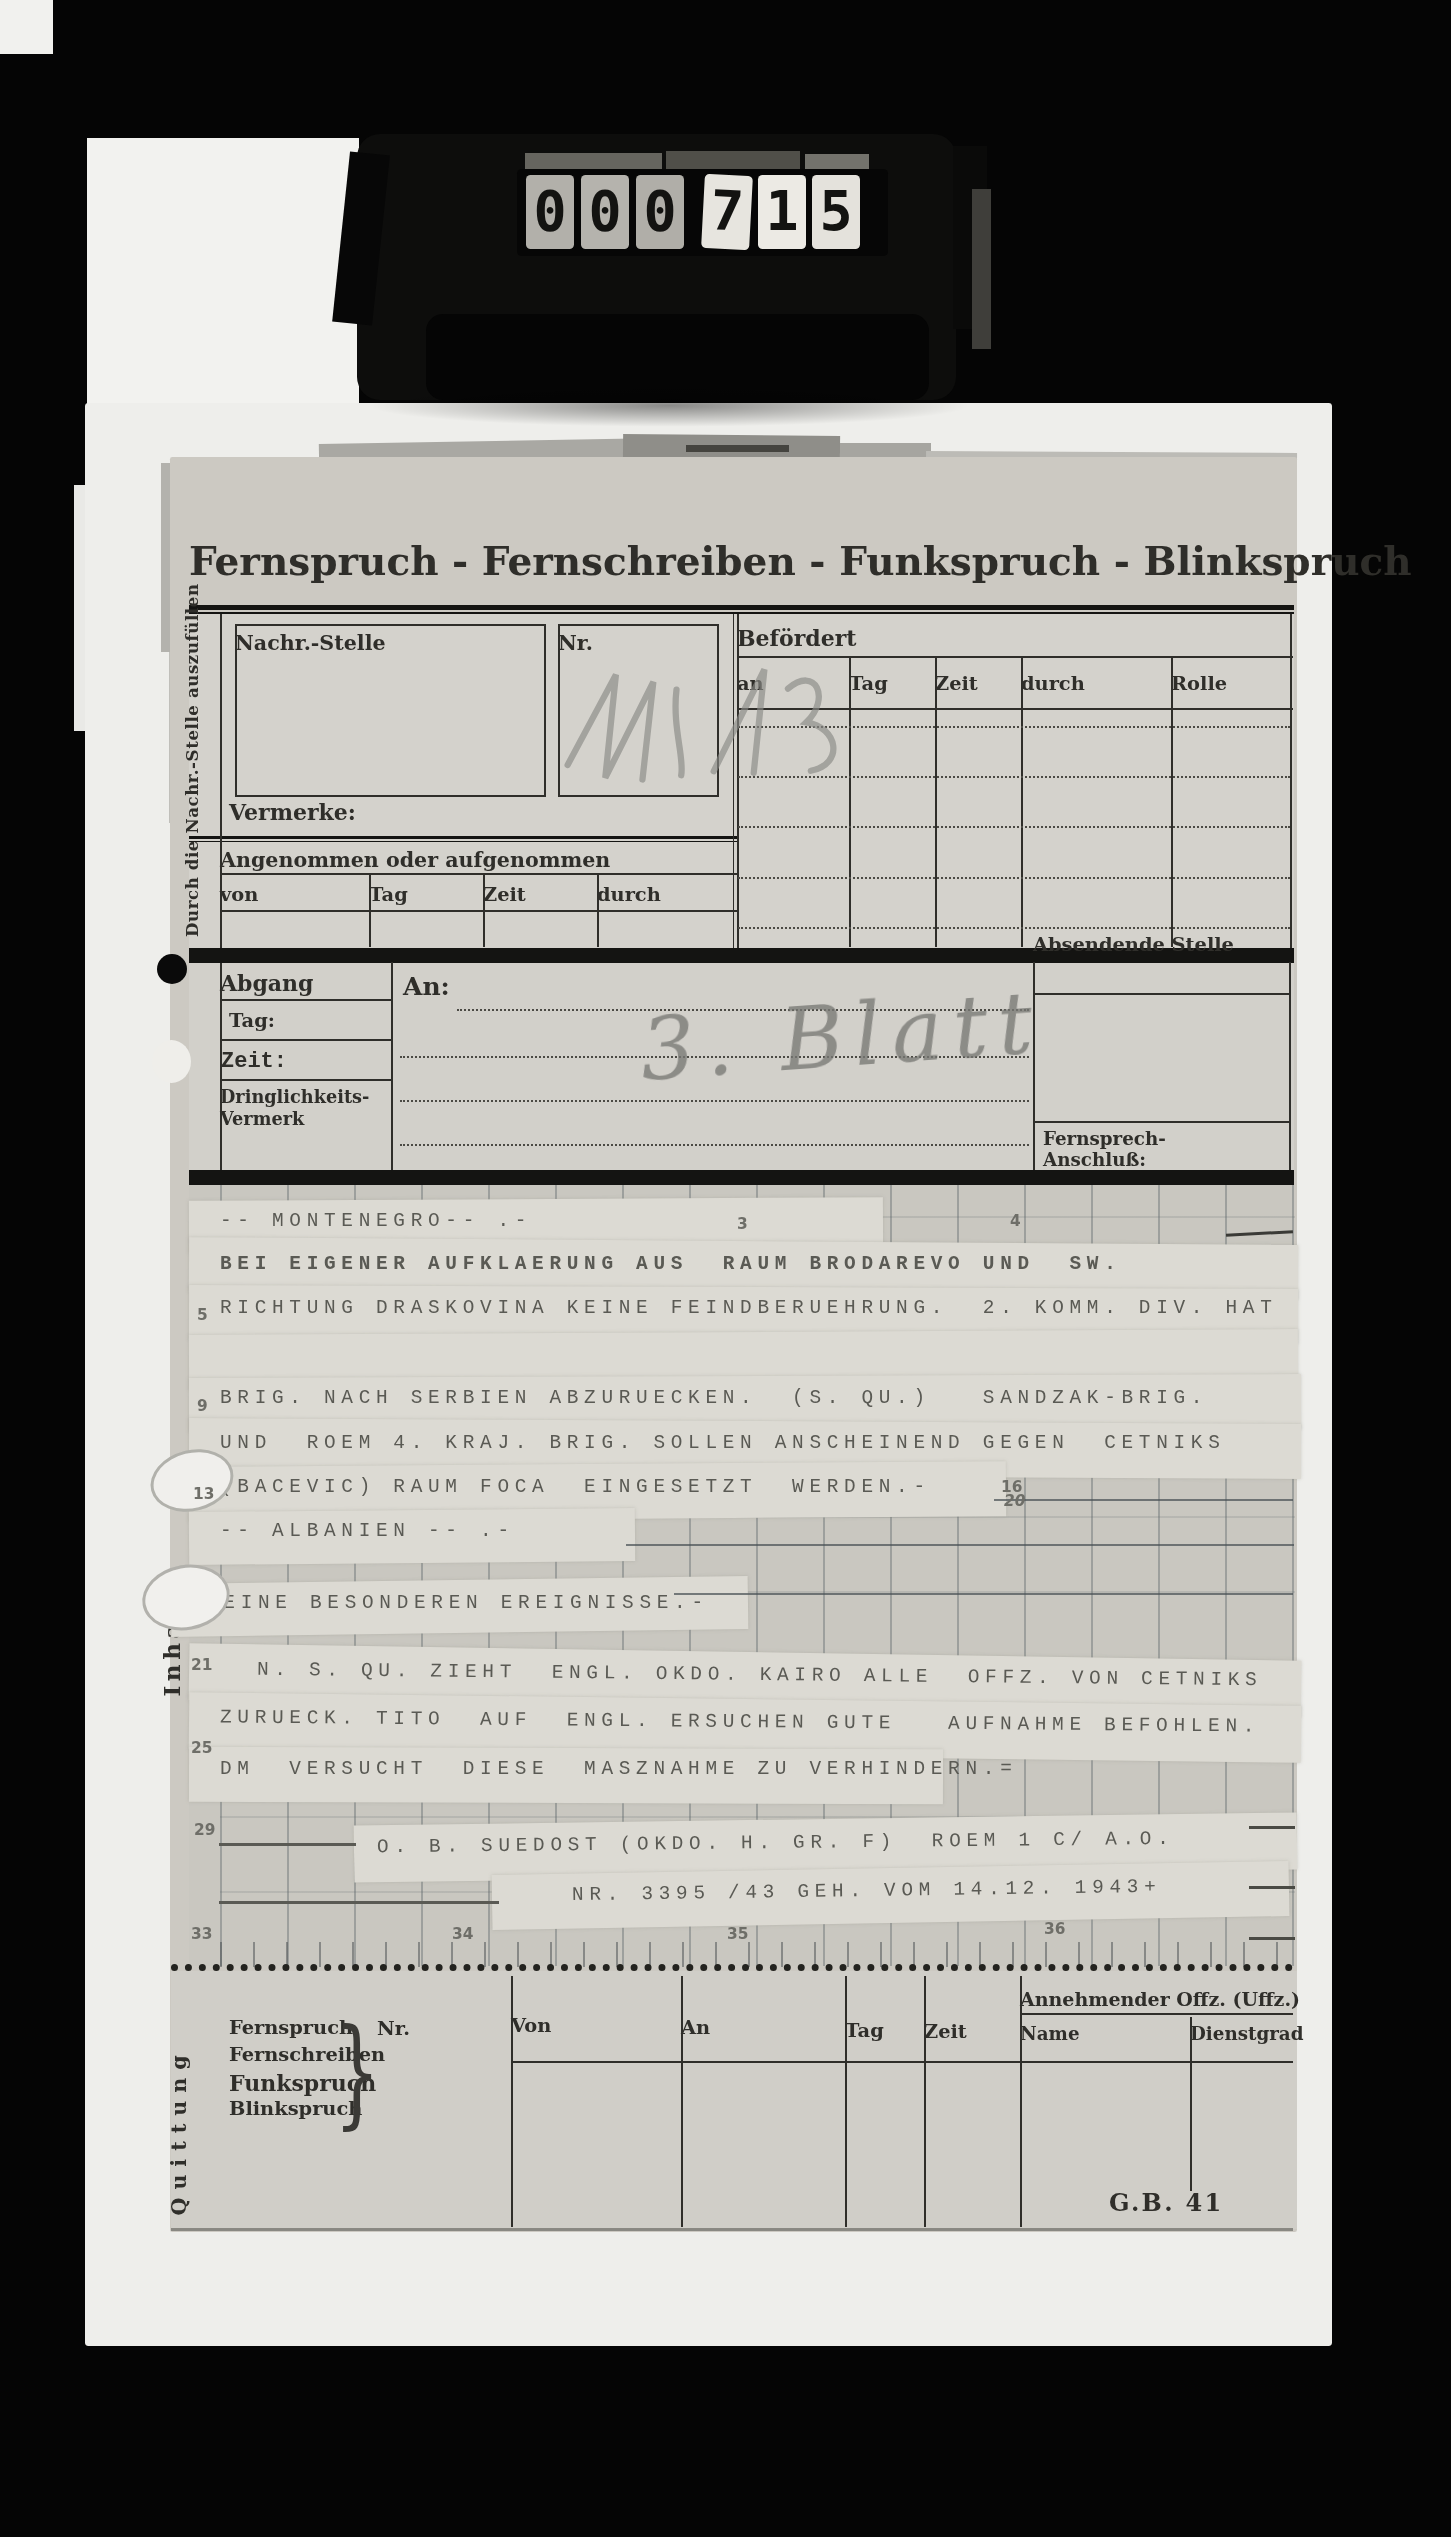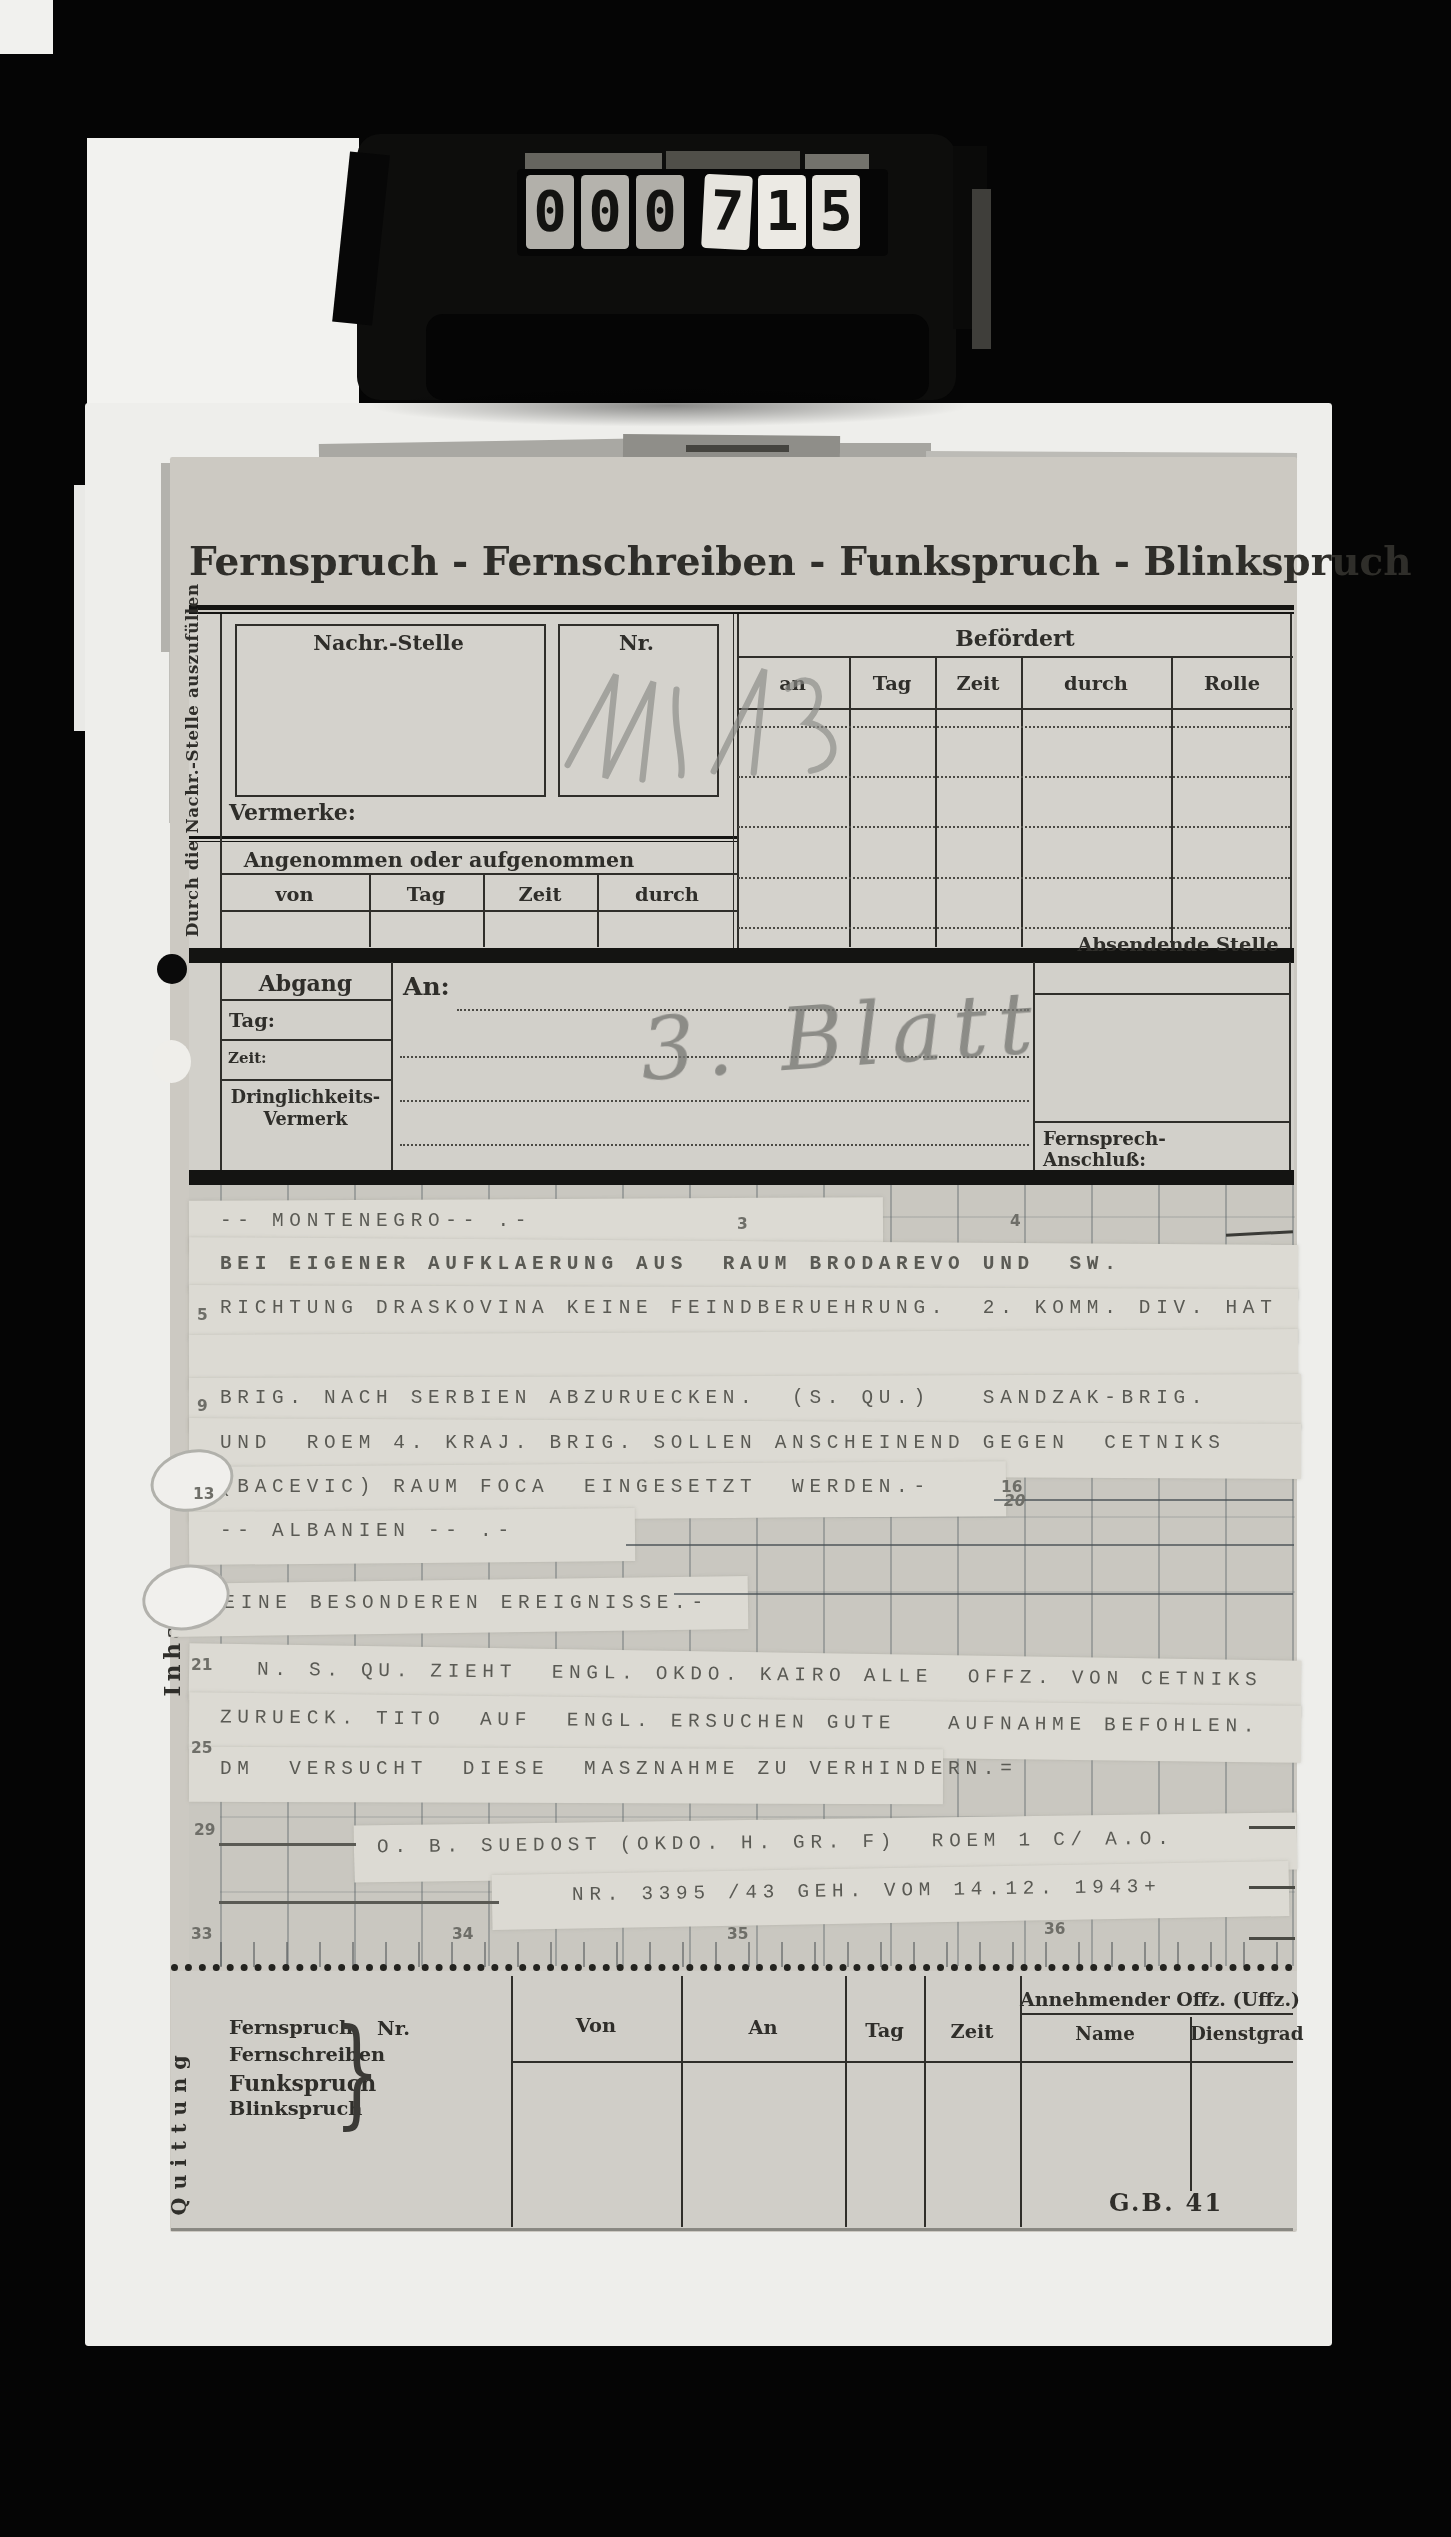--- a/index.html
+++ b/index.html
@@ -1,20 +1,20 @@
 <!DOCTYPE html>
 <html style="font-size:9.1px"><head>
 <meta charset="utf-8">
 <style>
   html,body{margin:0;padding:0;background:#000;}
   #stage{position:relative;width:1452px;height:2538px;background:#050505;overflow:hidden;
          font-family:"DejaVu Serif", serif;}
   .abs{position:absolute;}
   .lbl{position:absolute;color:#2f2e2a;font-family:"DejaVu Serif",serif;font-weight:700;white-space:nowrap;}
-  .ctr{text-align:center;}
+  .ctr{}
   .typed{position:absolute;color:#5a5a54;font-family:"Liberation Mono","DejaVu Sans Mono",monospace;
          font-size:19.4px;letter-spacing:5.7px;white-space:pre;z-index:6;}
   .strip{position:absolute;background:#dcdad3;box-shadow:0 0 3.4px rgba(140,140,130,.35);z-index:5;}
   .hr{position:absolute;background:#2f2e2a;height:1.7px;z-index:4;}
   .vr{position:absolute;background:#2f2e2a;width:1.7px;z-index:4;}
   .bar{position:absolute;background:#141412;z-index:4;}
   .dotrow{position:absolute;height:0;border-bottom:2.3px dotted #4b4a44;z-index:4;}
   .num{position:absolute;color:#6e6e68;font-family:"DejaVu Sans",sans-serif;font-size:15.4px;font-weight:700;z-index:7;}
   .digitcell{position:absolute;top:175px;width:48px;height:74px;border-radius:4.6px;
              color:#131311;font-family:"DejaVu Sans Mono",monospace;font-size:55px;font-weight:700;
@@ -129,21 +129,21 @@
   <div class="vr" style="left:220px;top:614px;height:557px;"></div>
   <div class="vr" style="left:1290px;top:614px;height:334px;"></div>
 
   <div class="bar" style="left:189px;top:948px;width:1105px;height:15px;"></div>
 
   <div class="vr" style="left:391px;top:962px;height:208px;"></div>
   <div class="lbl ctr" style="left:220px;top:970px;width:171px;font-size:22px;z-index:5;">Abgang</div>
   <div class="hr" style="left:220px;top:999px;width:171px;"></div>
   <div class="lbl" style="left:229px;top:1009px;font-size:19.4px;z-index:5;">Tag:</div>
   <div class="hr" style="left:220px;top:1039px;width:171px;"></div>
-  <div class="lbl" style="left:228px;top:1049px;font-size:15px;z-index:5;">Zeit:</div>
+  <div class="lbl" style="left:221px;top:1049px;font-size:22px;z-index:5;font-family:Liberation Mono, monospace;">Zeit:</div>
   <div class="hr" style="left:220px;top:1079px;width:171px;"></div>
   <div class="lbl ctr" style="left:220px;top:1086px;width:171px;font-size:17.7px;z-index:5;">Dringlichkeits-</div>
   <div class="lbl ctr" style="left:220px;top:1108px;width:171px;font-size:17.7px;z-index:5;">Vermerk</div>
 
   <div class="lbl" style="left:403px;top:972px;font-size:25px;z-index:5;">An:</div>
   <div class="dotrow" style="left:457px;top:1009px;width:572px;border-bottom-width:2.9px;"></div>
   <div class="dotrow" style="left:400px;top:1056px;width:629px;border-bottom-width:2.9px;"></div>
   <div class="dotrow" style="left:400px;top:1100px;width:629px;border-bottom-width:2.9px;"></div>
   <div class="dotrow" style="left:400px;top:1144px;width:629px;border-bottom-width:2.9px;"></div>
   <div class="handw" style="left:640px;top:986px;font-size:86px;letter-spacing:10.3px;transform:rotate(-4deg);">3. Blatt</div>

